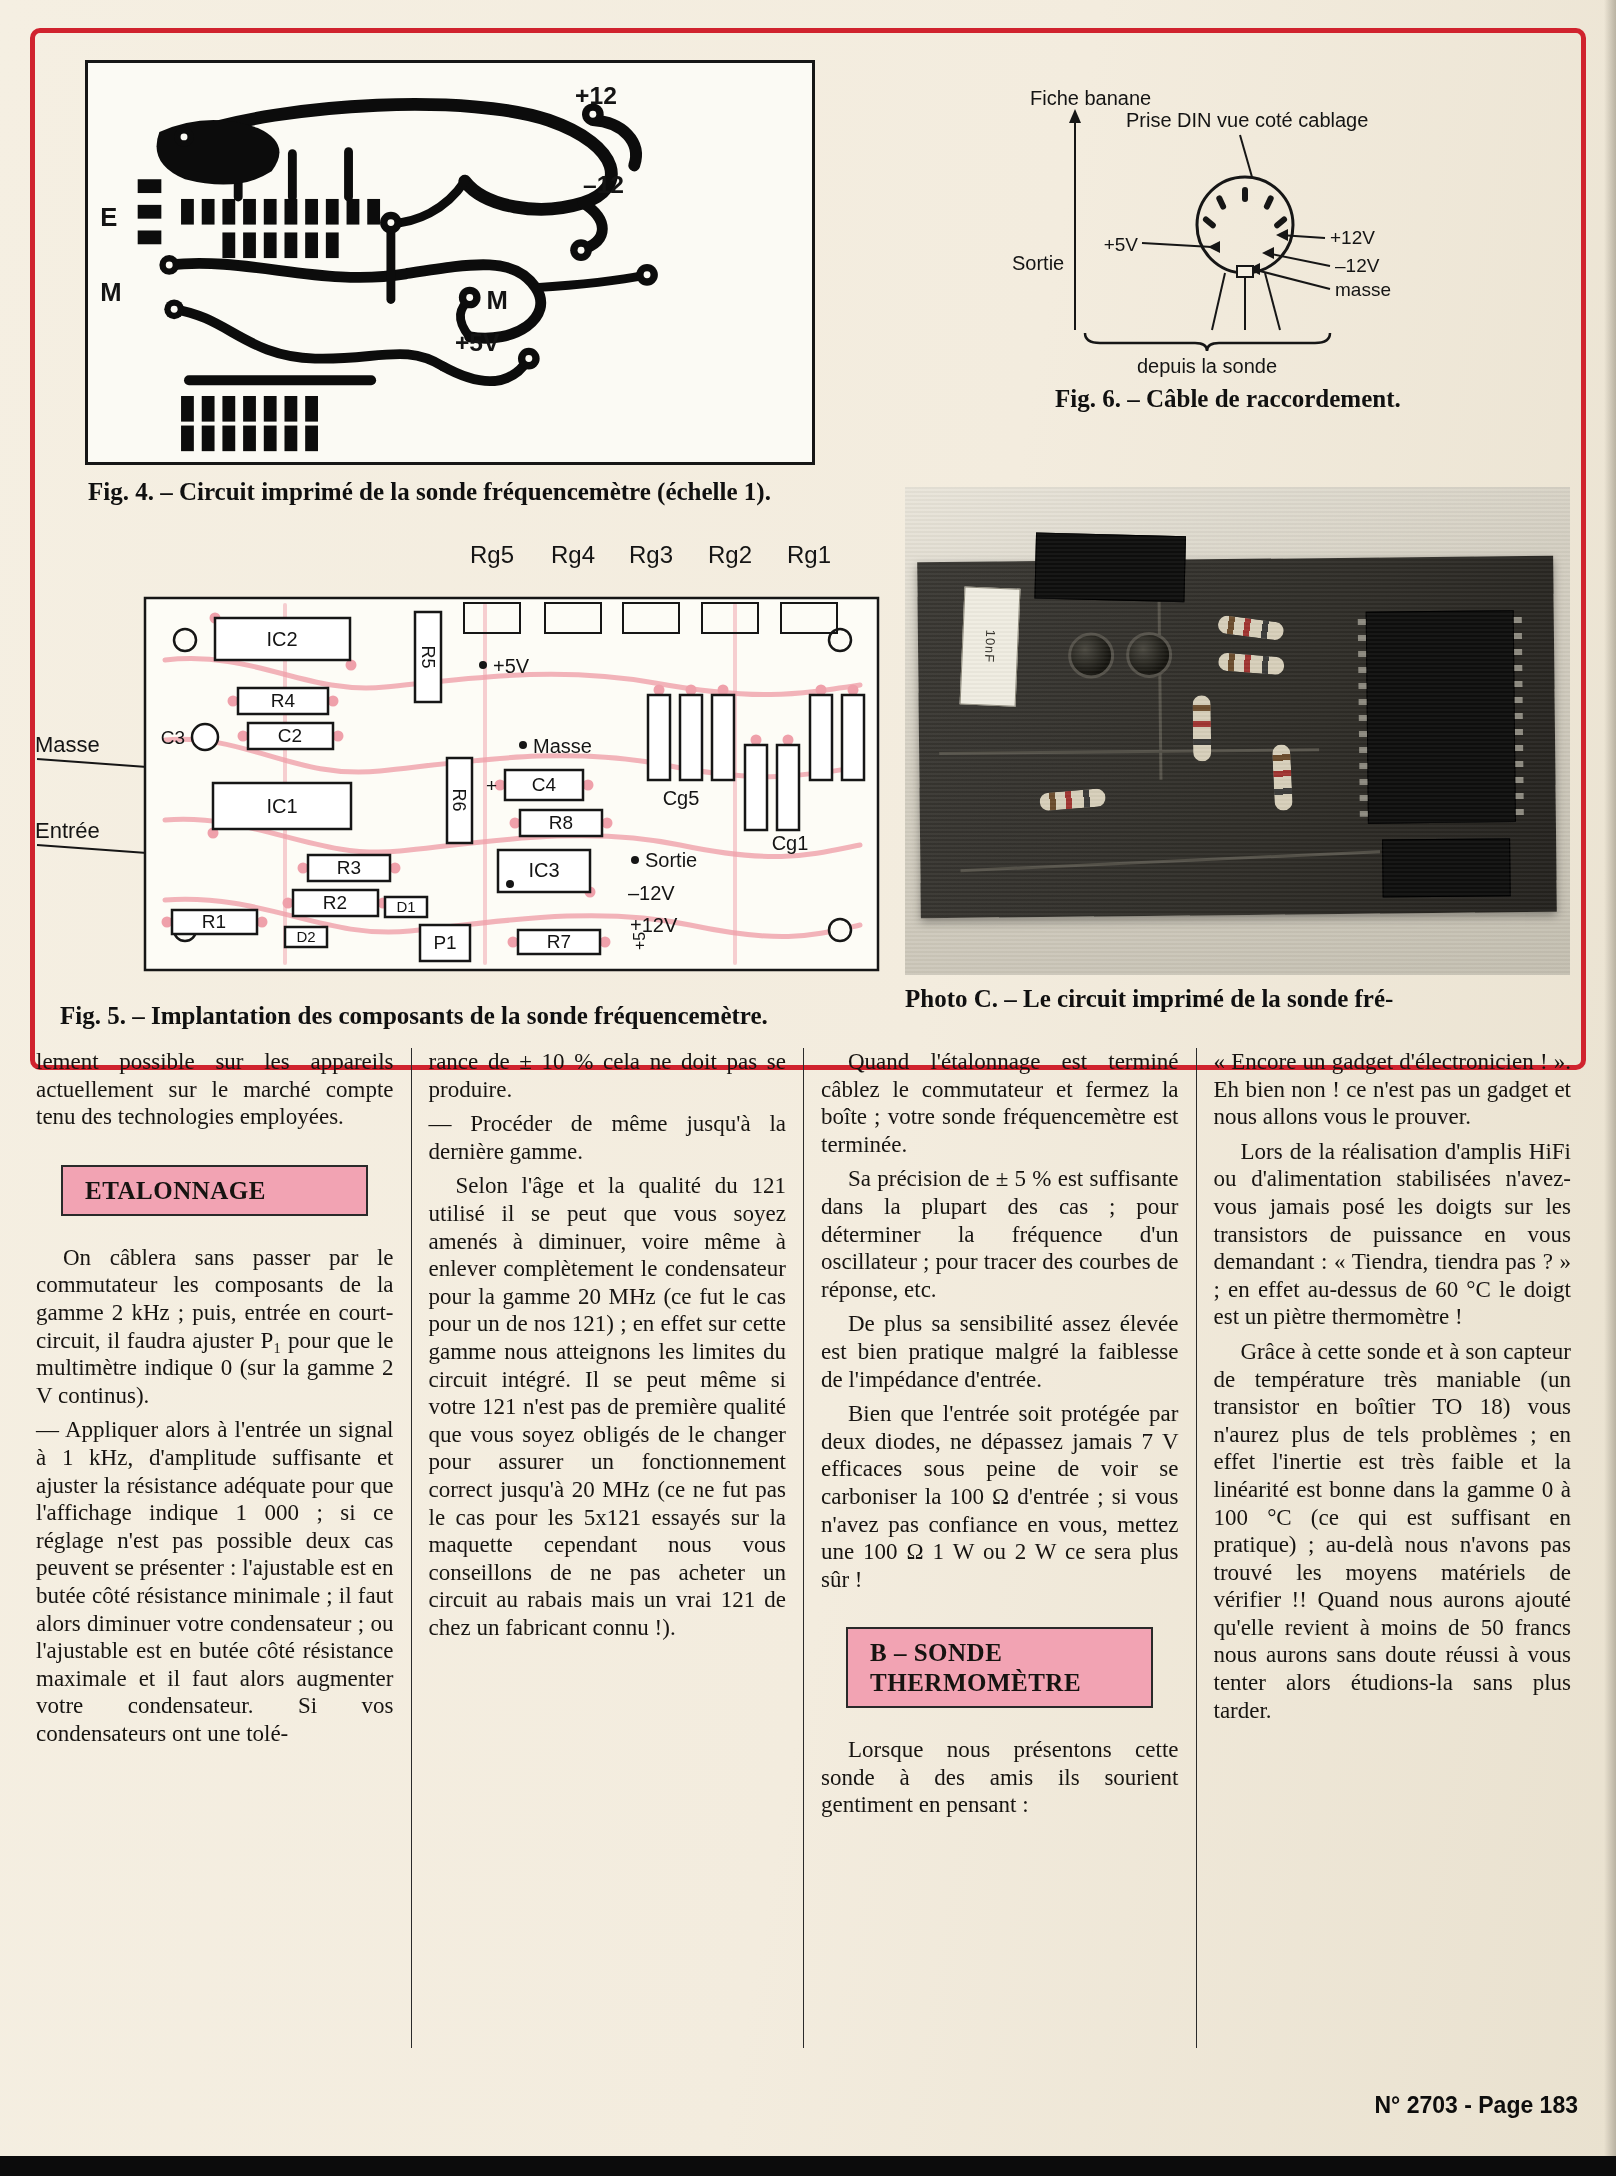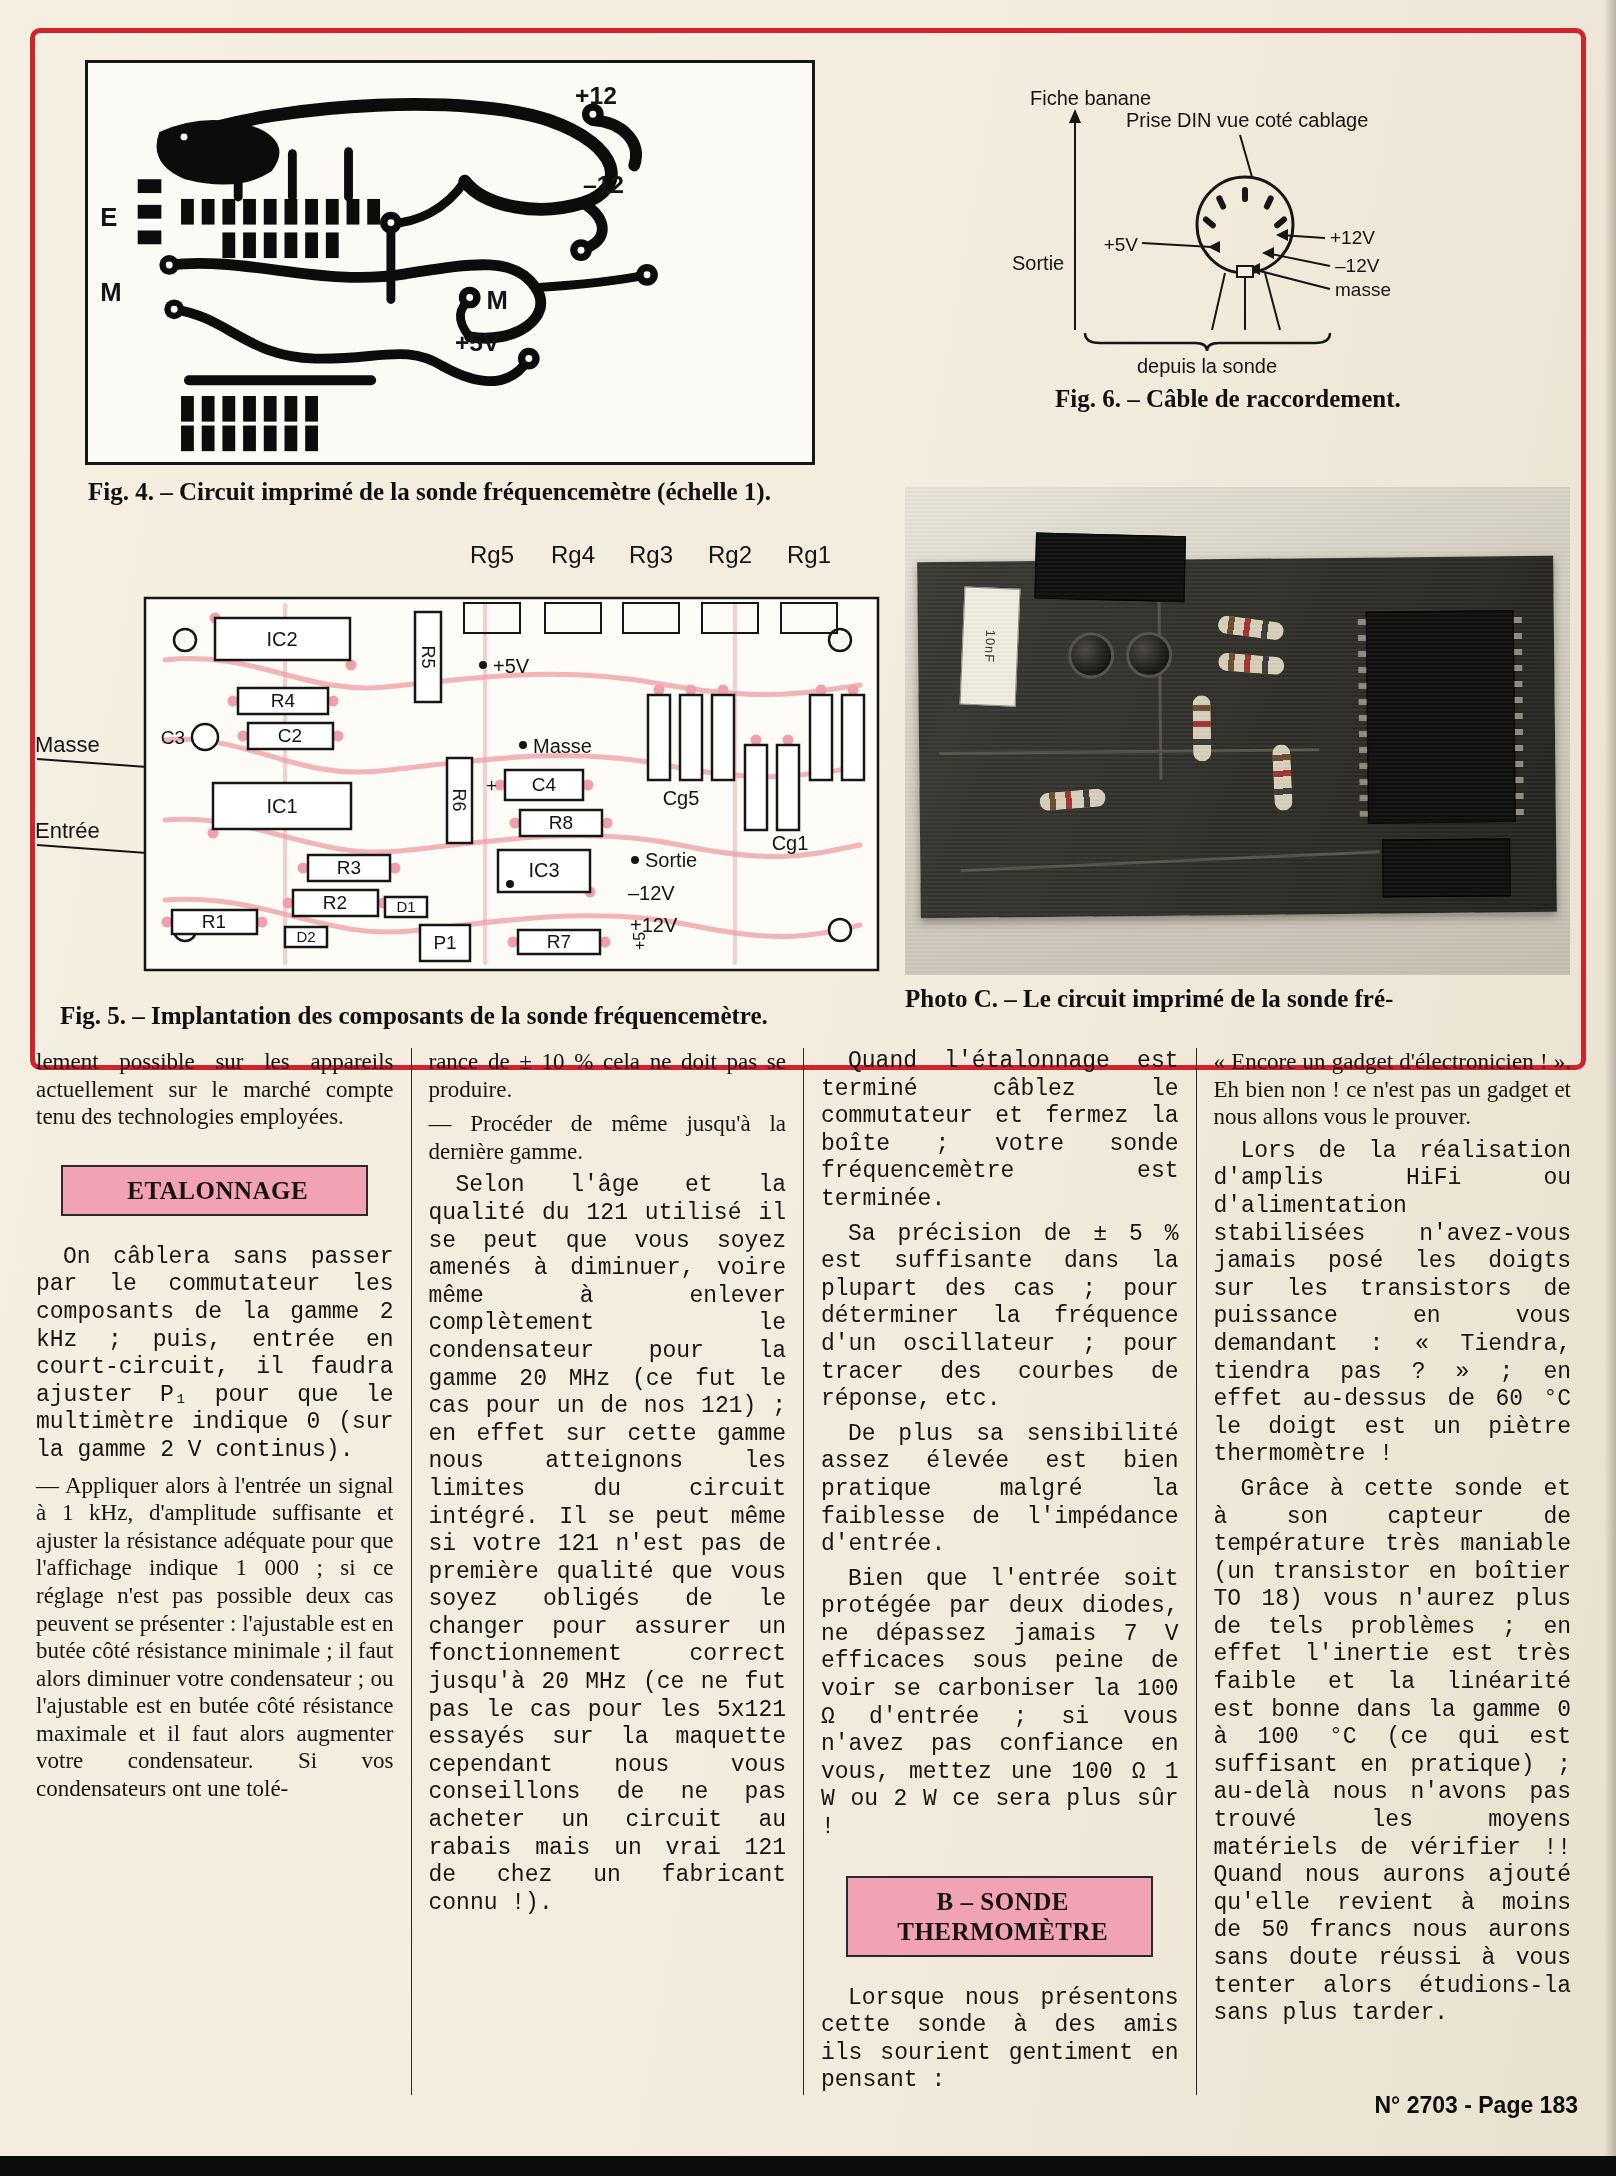--- a/index.html
+++ b/index.html
@@ -104,25 +104,25 @@
     display:flex; align-items:stretch;
   }
   .col {
     flex:1 1 0; padding:0 17px; min-height:1000px;
     font-size:23px; line-height:27.6px; text-align:justify;
   }
   .col + .col { border-left:1.4px solid #2b2b2b; }
   .col:first-child { padding-left:8px; }
   .para { margin-top:7px; }
   .para:first-child { margin-top:0; }
-  .para.indent { text-indent:27px;font-family:Liberation Mono, monospace; }
+  .para.indent { text-indent:27px; }
   .heading-box {
     margin:34px auto 28px auto; width:86%;
     background:#f2a3b3; border:2px solid #2a2a2a;
-    padding:9px 6px 8px 12px; text-align:center;
+    padding:9px 6px 8px 22px; 
     font-weight:bold; font-size:25px; letter-spacing:0.5px;
     text-indent:0;
   }
   .heading-box span { display:block; line-height:30px; }
   
   .footer {
     position:absolute; top:2092px; right:38px;
     font-family:"Liberation Sans", sans-serif; font-weight:bold;
     font-size:23px; color:#0d0d0d;
   }

